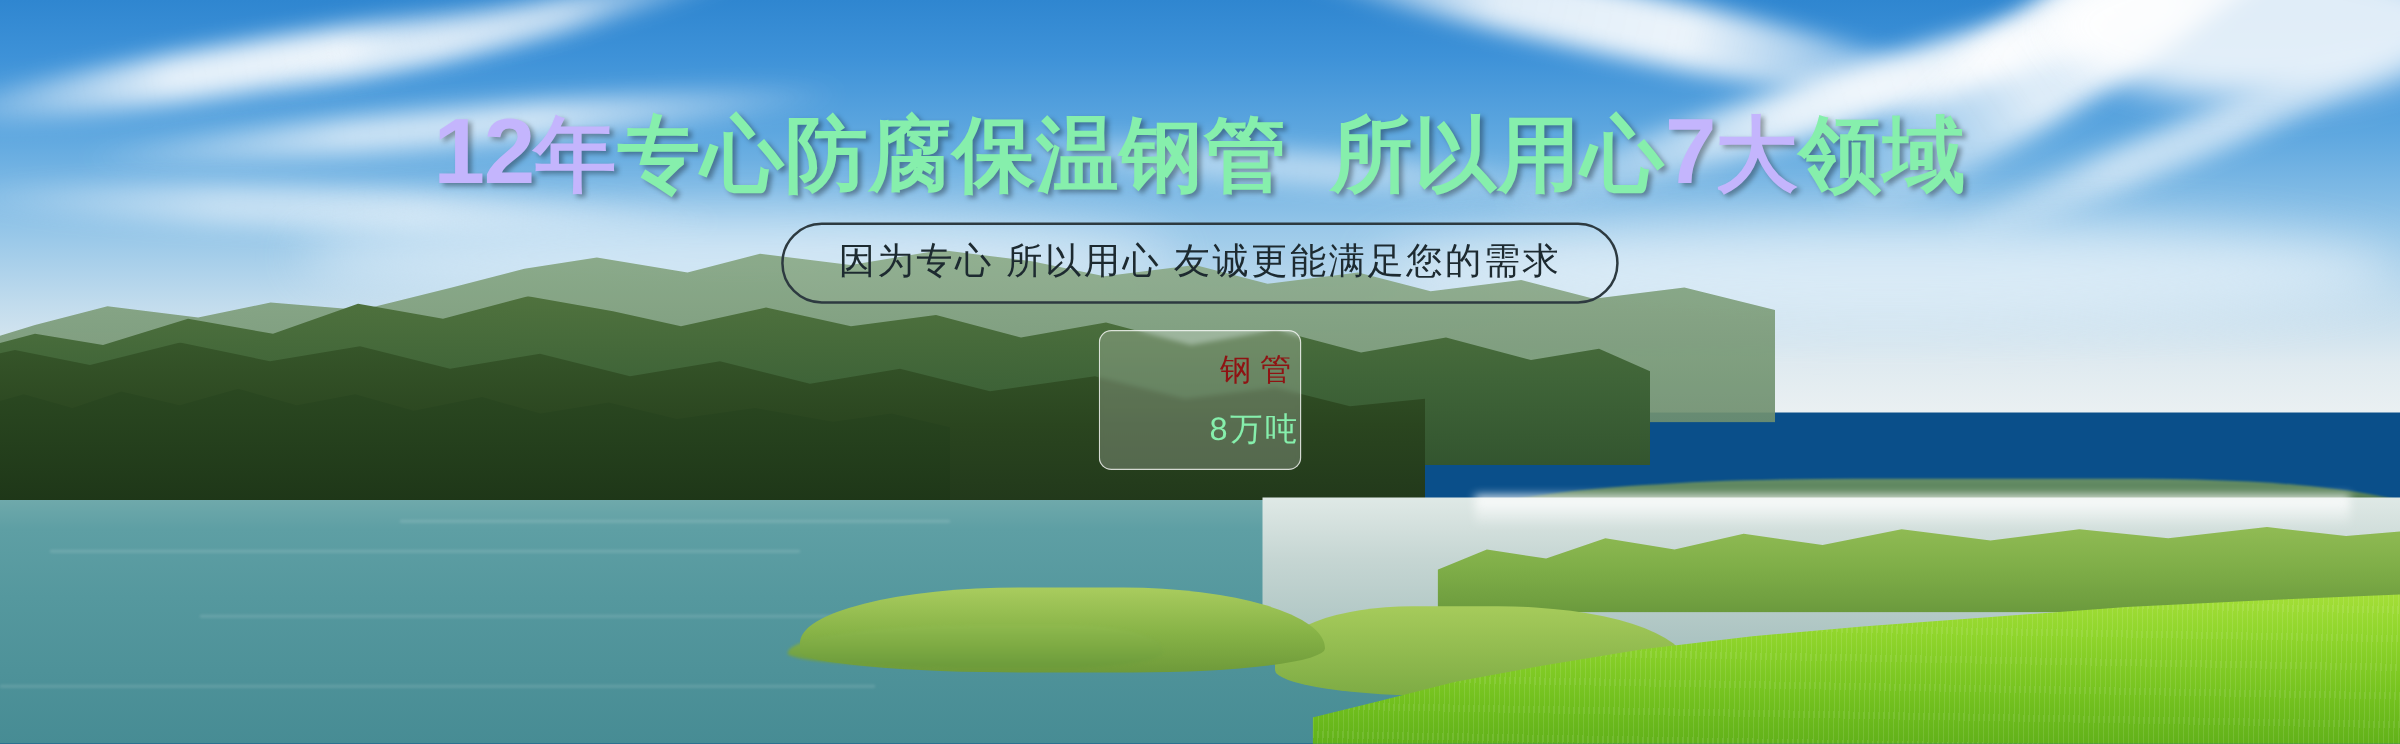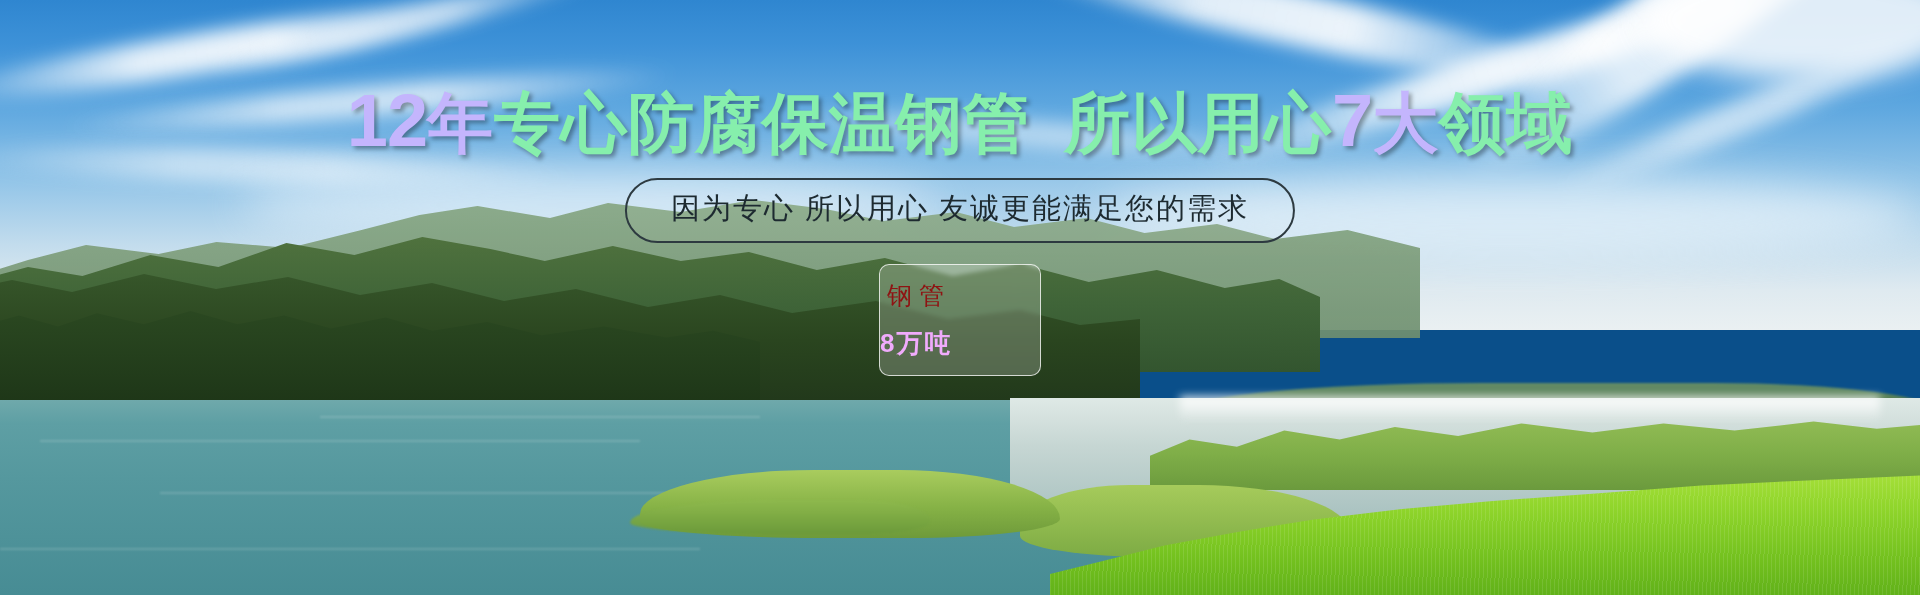--- a/index.html
+++ b/index.html
@@ -86,23 +86,23 @@
     padding:9px 44px 12px;border:2px solid #2d3a40;border-radius:34px;
     font-size:29px;color:#1d2a30;letter-spacing:2px;white-space:nowrap;
     background:rgba(255,255,255,.06);margin-top:12px;}
 
   
   .cards{position:absolute;left:50%;transform:translateX(-50%);top:264px;
     display:flex;gap:14px;}
   .card{width:160px;height:110px;border:1px solid rgba(255,255,255,.75);
     border-radius:10px;background:rgba(255,255,255,.22);
     backdrop-filter:blur(2px);
-    display:flex;flex-direction:column;align-items:flex-start;justify-content:center;gap:14px;}
+    display:flex;flex-direction:column;align-items:flex-end;justify-content:center;gap:14px;}
   .card-title{font-size:25px;color:#8f1313;letter-spacing:7px;text-indent:7px;font-weight:400;}
-  .card-value{font-size:26px;color:#f0abfc;letter-spacing:2px;font-weight:700;}
+  .card-value{font-size:26px;color:#86efac;letter-spacing:2px;font-weight:400;}
   .card-value sup{font-size:15px;vertical-align:super;letter-spacing:0;}
 </style>
 </head>
 <body>
 
 <div id="banner">
 
   <div class="sky"></div>
 
   <div class="streak" style="left:-60px;top:30px;width:560px;height:40px;transform:rotate(-9deg);"></div>

